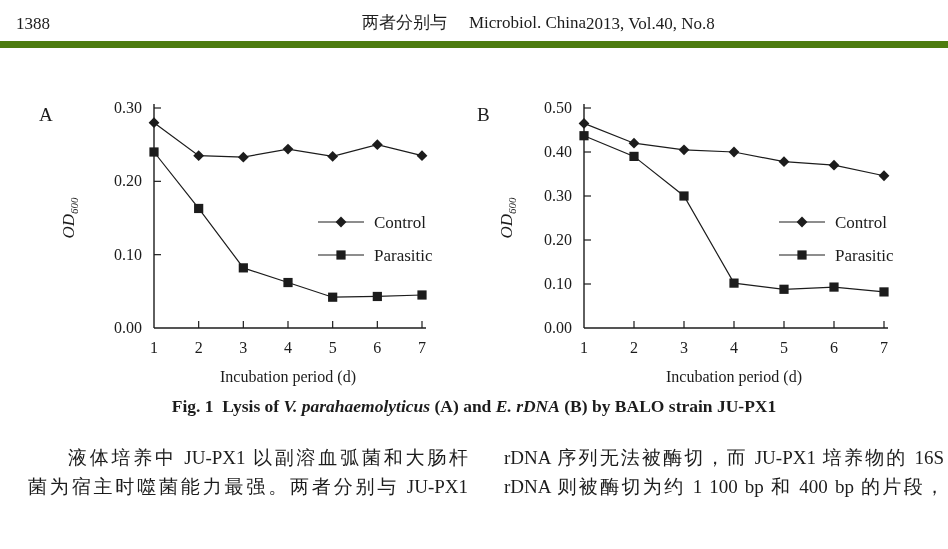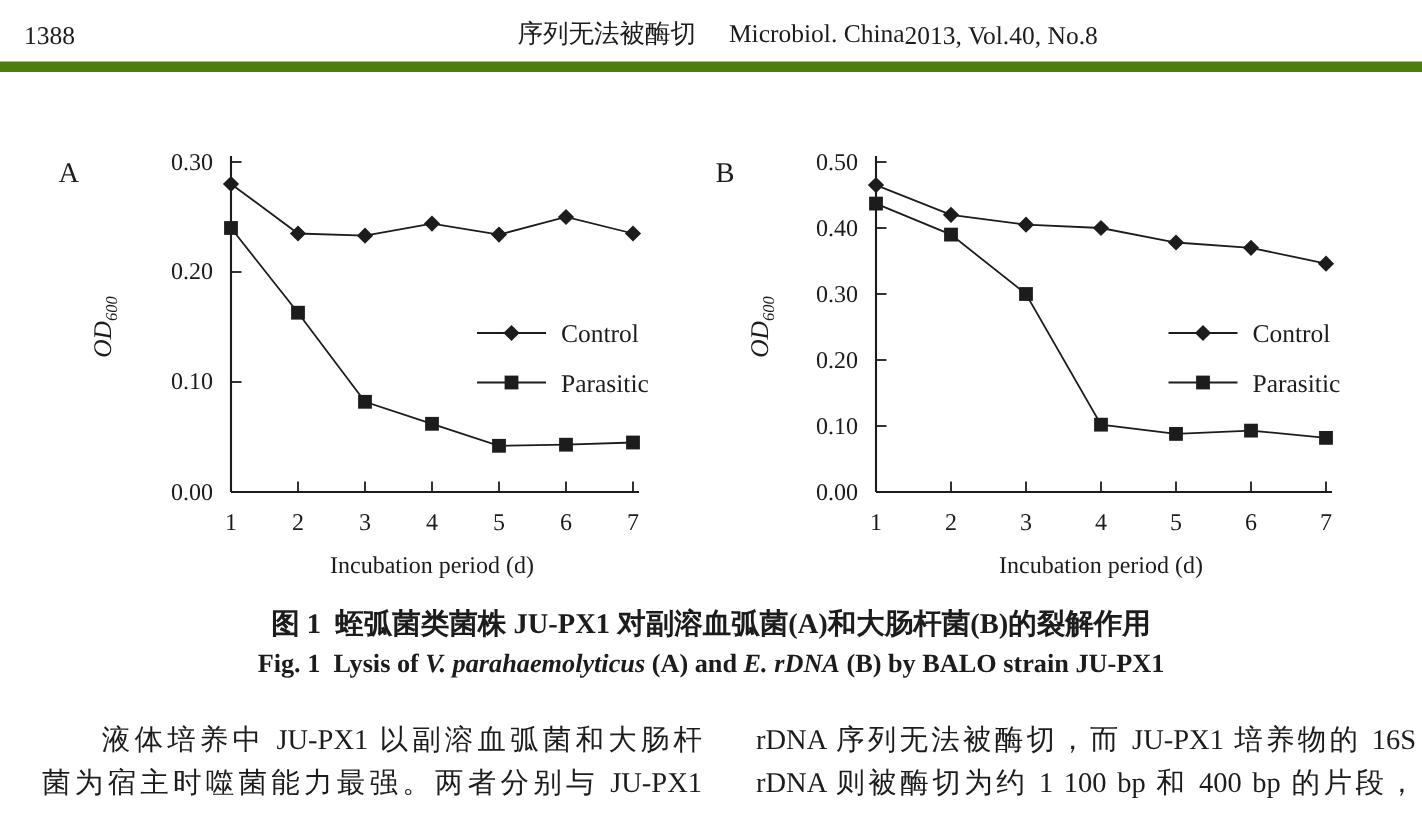--- a/index.html
+++ b/index.html
@@ -36,21 +36,21 @@
   .body-line{text-align:justify;text-align-last:justify;white-space:nowrap;font-family:Liberation Serif, serif;}
   .col:first-child .body-line:first-child{text-indent:2.1em;}
 </style>
 </head>
 <body>
 
 <div class="page">
 
   <div class="header">
     <span class="h-left">1388</span>
-    <span class="h-center"><span>序列无法被酶切</span><span class="en">Microbiol. China</span></span>
+    <span class="h-center"><span>两者分别与</span><span class="en">Microbiol. China</span></span>
     <span class="h-right">2013, Vol.40, No.8</span>
   </div>
 
   <div class="charts">
     <svg width="432" height="304" viewBox="0 0 432 304">
         <text x="15" y="31" fill="#1c1c1c" font-size="19">A</text>
         <g>
           <line x1="130" y1="14" x2="130" y2="238" stroke="#1c1c1c" stroke-width="1.4"></line>
           <line x1="130" y1="238" x2="402" y2="238" stroke="#1c1c1c" stroke-width="1.4"></line>
           <text x="118" y="243" fill="#1c1c1c" font-size="16" text-anchor="end">0.00</text>
@@ -165,21 +165,20 @@
           <rect x="417.4" y="197.32000000000002" width="9.2" height="9.2" fill="#1c1c1c"></rect>
         </g>
         <g>
           <line x1="317" y1="165" x2="363" y2="165" stroke="#1c1c1c" stroke-width="1.2"></line>
           <rect x="335.4" y="160.4" width="9.2" height="9.2" fill="#1c1c1c"></rect>
           <text x="373" y="171" fill="#1c1c1c" font-size="17">Parasitic</text>
         </g>
       </svg>
   </div>
 
-  <div class="caption-cn">图 1  蛭弧菌类菌株 JU-PX1 对副溶血弧菌(A)和大肠杆菌(B)的裂解作用</div>
   <div class="caption-en"><span>Fig. 1  Lysis of </span><span style="font-style: italic; margin-top: 40px;">V. parahaemolyticus</span><span> (A) and </span><span style="font-style: italic;">E. rDNA</span><span> (B) by BALO strain JU-PX1</span></div>
 
   <div class="body-cols">
     <div class="col">
         <div class="body-line">液体培养中 JU-PX1 以副溶血弧菌和大肠杆</div>
         <div class="body-line">菌为宿主时噬菌能力最强。两者分别与 JU-PX1</div>
       </div>
     <div class="col">
         <div class="body-line">rDNA 序列无法被酶切，而 JU-PX1 培养物的 16S</div>
         <div class="body-line">rDNA 则被酶切为约 1 100 bp 和 400 bp 的片段，</div>

